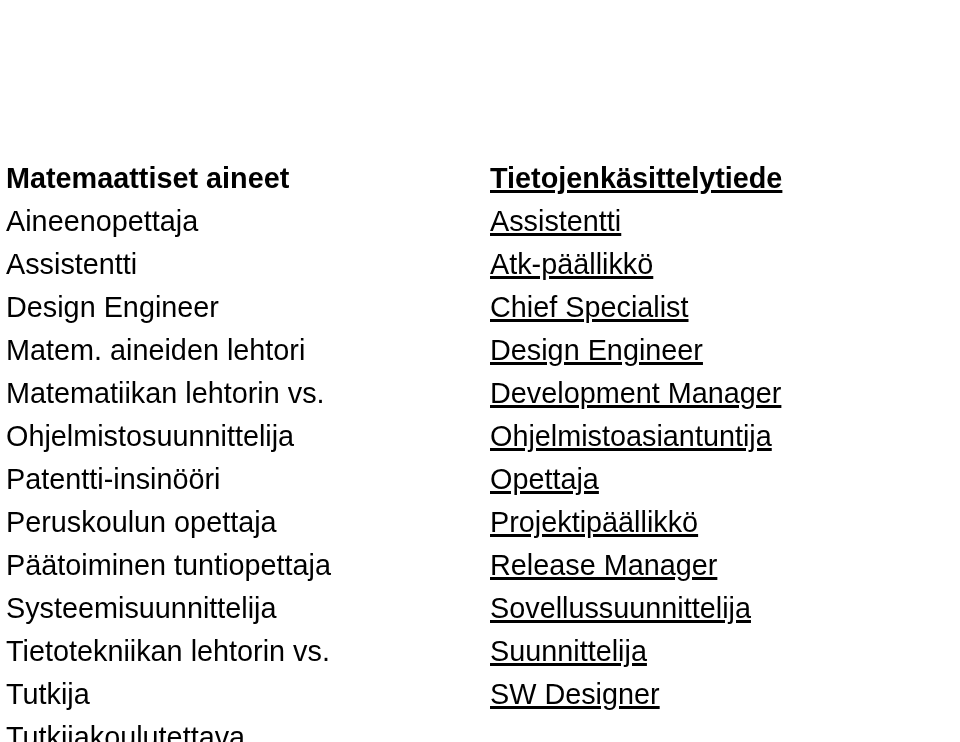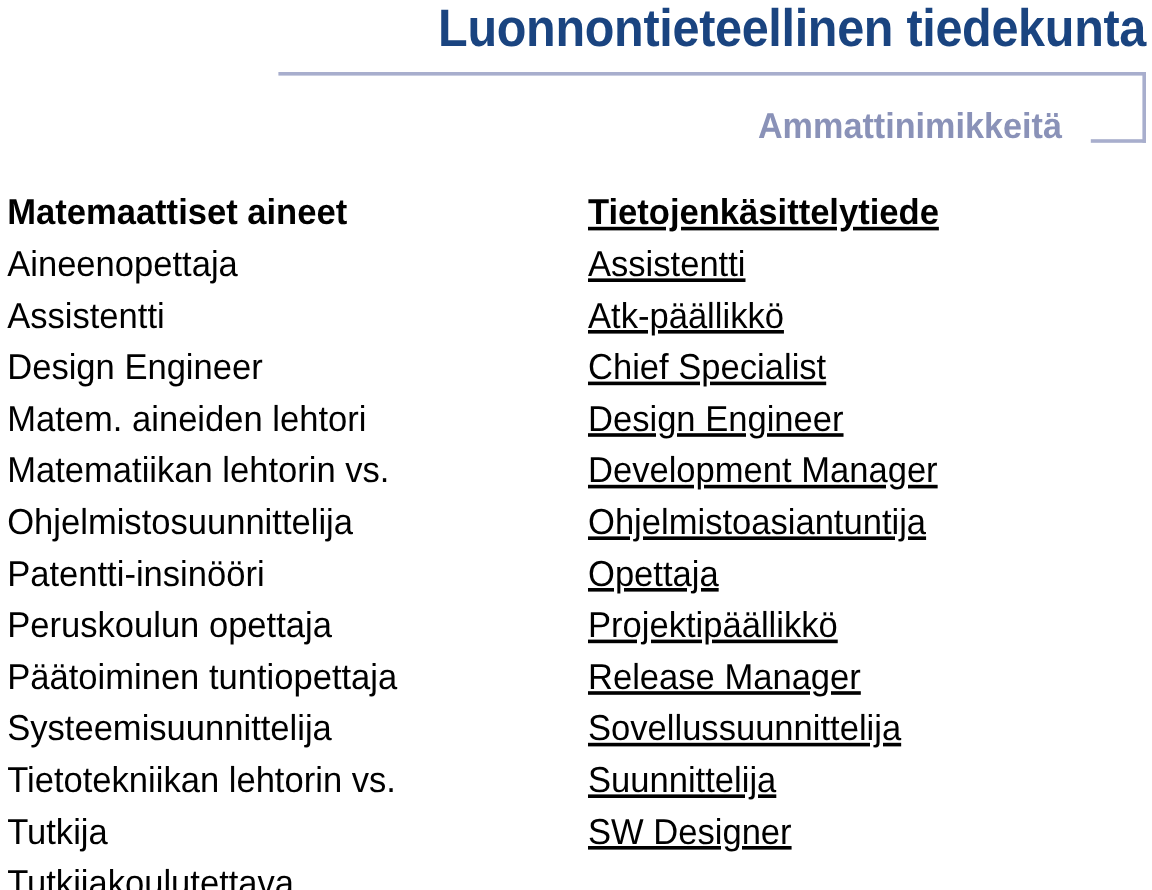--- a/index.html
+++ b/index.html
@@ -132,33 +132,20 @@
 
   .job-item.heading {
     font-weight: bold;
   }
 </style>
 </head>
 <body>
 
 <div id="slide">
 
-  <div id="header-block">
-
-    <div id="slide-title">Luonnontieteellinen tiedekunta</div>
-
-    <div id="title-frame">
-      <div id="frame-top-rule"></div>
-      <div id="frame-right-rule"></div>
-      <div id="frame-bottom-rule"></div>
-    </div>
-
-    <div id="slide-subtitle">Ammattinimikkeitä</div>
-
-  </div>
 
   <div id="columns">
 
     <div class="column" id="column-left">
       <ul class="job-list">
         <li class="job-item heading">Matemaattiset aineet</li>
         <li class="job-item">Aineenopettaja</li>
         <li class="job-item">Assistentti</li>
         <li class="job-item">Design Engineer</li>
         <li class="job-item">Matem. aineiden lehtori</li>

